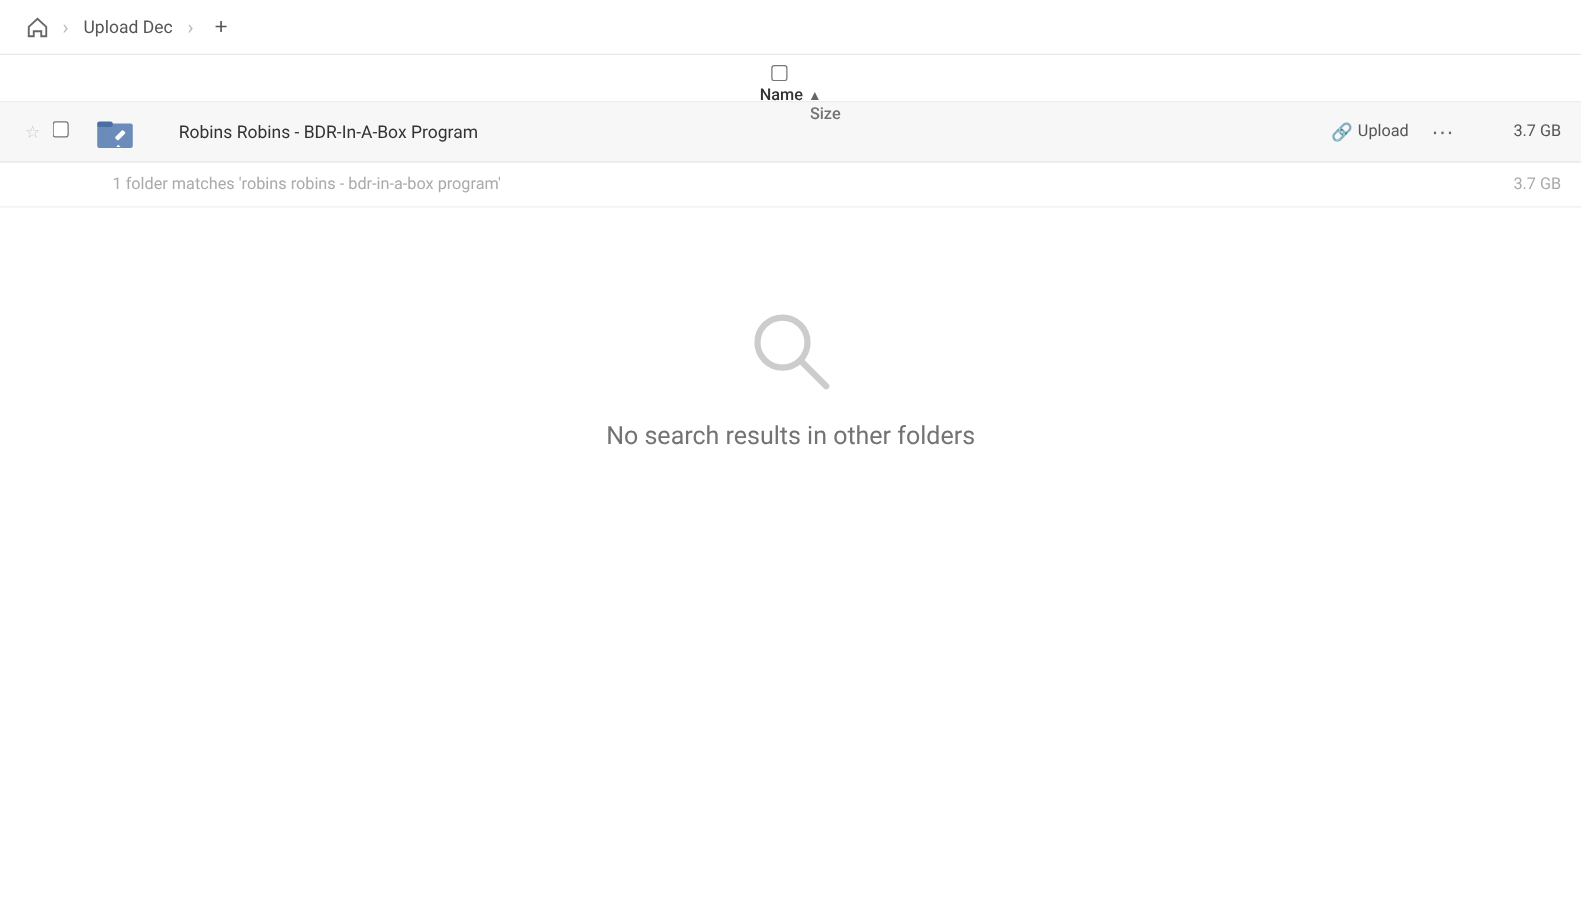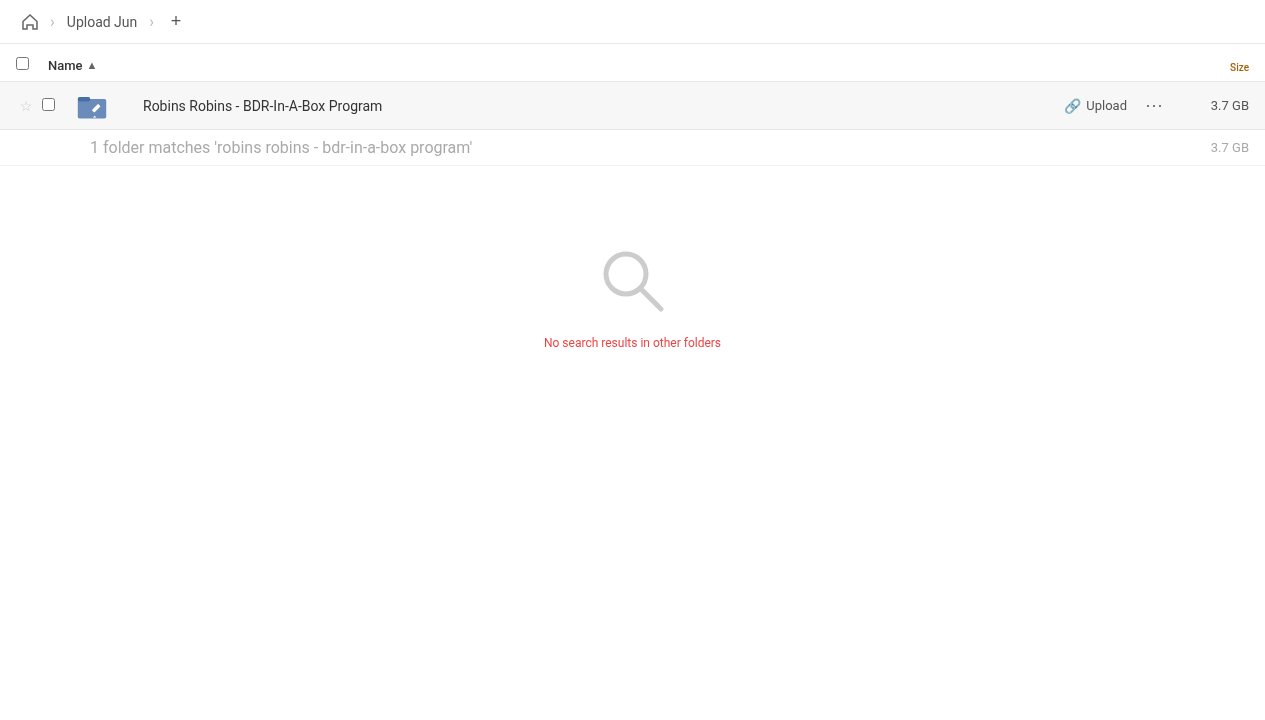--- a/index.html
+++ b/index.html
@@ -53,24 +53,25 @@
       cursor: pointer;
       font-size: 18px;
       color: #555;
       border-radius: 50%;
       margin-left: 2px;
     }
 
     
     .table-header {
       display: flex;
-      align-items: flex-end;
+      align-items: center;
       padding: 8px 16px;
       border-bottom: 1px solid #e8e8e8;
       height: 38px;
+      flex-direction: column;
     }
     .col-check {
       width: 32px;
       flex-shrink: 0;
     }
     .col-name {
       flex: 1;
       display: flex;
       align-items: center;
       gap: 4px;
@@ -80,23 +81,23 @@
       cursor: pointer;
       user-select: none;
     }
     .sort-arrow {
       font-size: 11px;
       color: #666;
     }
     .col-size {
       width: 80px;
       text-align: right;
-      font-size: 10px;
+      font-size: 13px;
       font-weight: 500;
-      color: #a16207;
+      color: #737373;
     }
     .col-actions {
       width: 100px;
     }
 
     
     .file-row {
       display: flex;
       align-items: center;
       padding: 6px 16px;
@@ -181,21 +182,21 @@
     
     .match-row {
       display: flex;
       align-items: center;
       padding: 8px 16px 8px 90px;
       height: 36px;
       border-bottom: 1px solid #f0f0f0;
     }
     .match-text {
       flex: 1;
-      font-size: 16px;
+      font-size: 13px;
       color: #aaa;
     }
     .match-size {
       width: 80px;
       text-align: right;
       font-size: 13px;
       color: #aaa;
     }
 
     
@@ -205,36 +206,36 @@
       align-items: center;
       justify-content: center;
       padding: 80px 0 40px;
     }
     .search-magnifier {
       width: 70px;
       height: 70px;
       margin-bottom: 20px;
     }
     .no-results-text {
-      font-size: 12px;
-      color: #ef4444;
+      font-size: 20px;
+      color: #737373;
       text-align: center;
     }
   </style>
 </head>
 <body>
 
 <div class="topbar">
   <div class="home-icon-wrap">
     <svg width="20" height="20" viewBox="0 0 20 20" fill="none">
       <path d="M3 9.5L10 3L17 9.5V17H13V13H7V17H3V9.5Z" stroke="#666" stroke-width="1.5" fill="none"></path>
     </svg>
   </div>
   <span class="chevron">›</span>
-  <div class="breadcrumb-item">Upload Jun</div>
+  <div class="breadcrumb-item">Upload Dec</div>
   <span class="chevron">›</span>
   <button class="add-btn">+</button>
 </div>
 
 <div class="table-header">
   <div class="col-check">
     <input type="checkbox" style="cursor: pointer;">
   </div>
   <div class="col-name">
     <span>Name</span>

